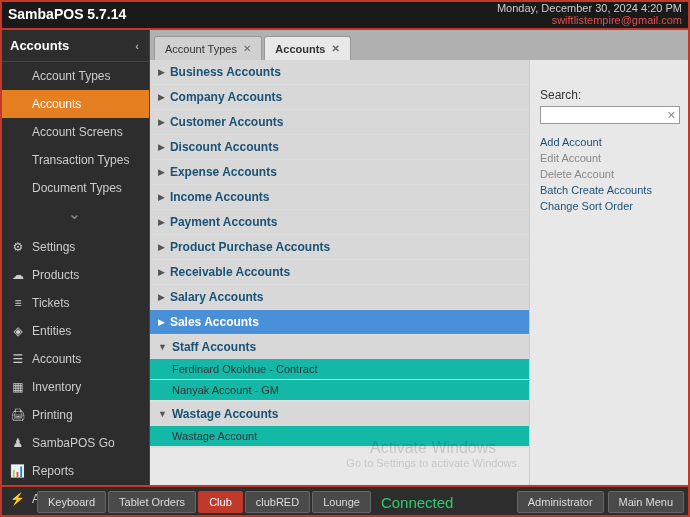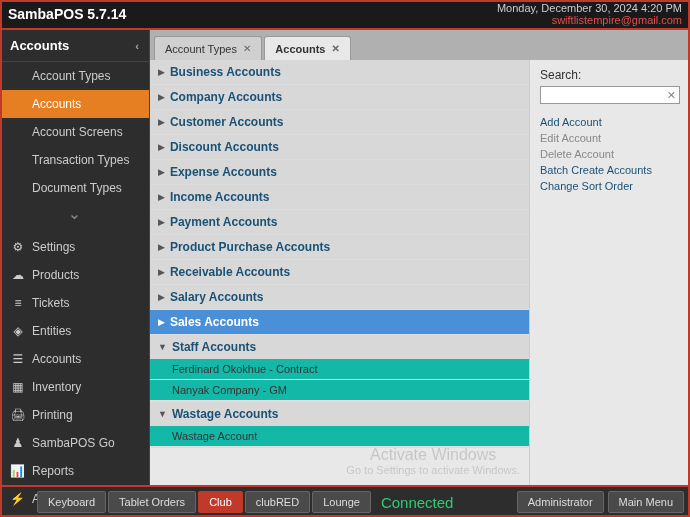--- a/index.html
+++ b/index.html
@@ -196,20 +196,21 @@
     #right-panel {
       width: 160px;
       background: #e8e8e8;
       padding: 8px 10px;
       flex-shrink: 0;
     }
     .search-label {
       font-size: 12px;
       color: #333;
       margin-bottom: 4px;
+      margin-top: 20px;
     }
     .search-box-wrap {
       display: flex;
       align-items: center;
       border: 1px solid #999;
       background: white;
       margin-bottom: 10px;
     }
     .search-box-wrap input {
       border: none;
@@ -231,21 +232,21 @@
       text-decoration: none;
       font-size: 11px;
       padding: 2px 0;
       cursor: pointer;
     }
     .right-link.muted { color: #888; }
 
     
     #watermark {
       position: absolute;
-      bottom: 41px;
+      bottom: 48px;
       right: 170px;
       color: rgba(0,0,0,0.15);
       font-size: 16px;
       text-align: center;
       pointer-events: none;
     }
 
     
     #bottom-bar {
       height: 32px;
@@ -487,21 +488,21 @@
             <strong>Sales Accounts</strong>
           </div>
         </div>
 
         <div class="account-group">
           <div class="account-group-header">
             <span class="triangle">▼</span>
             <strong>Staff Accounts</strong>
           </div>
           <div class="account-item">Ferdinard Okokhue - Contract</div>
-          <div class="account-item">Nanyak Company - GM</div>
+          <div class="account-item">Nanyak Account - GM</div>
         </div>
 
         <div class="account-group">
           <div class="account-group-header">
             <span class="triangle">▼</span>
             <strong>Wastage Accounts</strong>
           </div>
           <div class="account-item">Wastage Account</div>
         </div>
 

